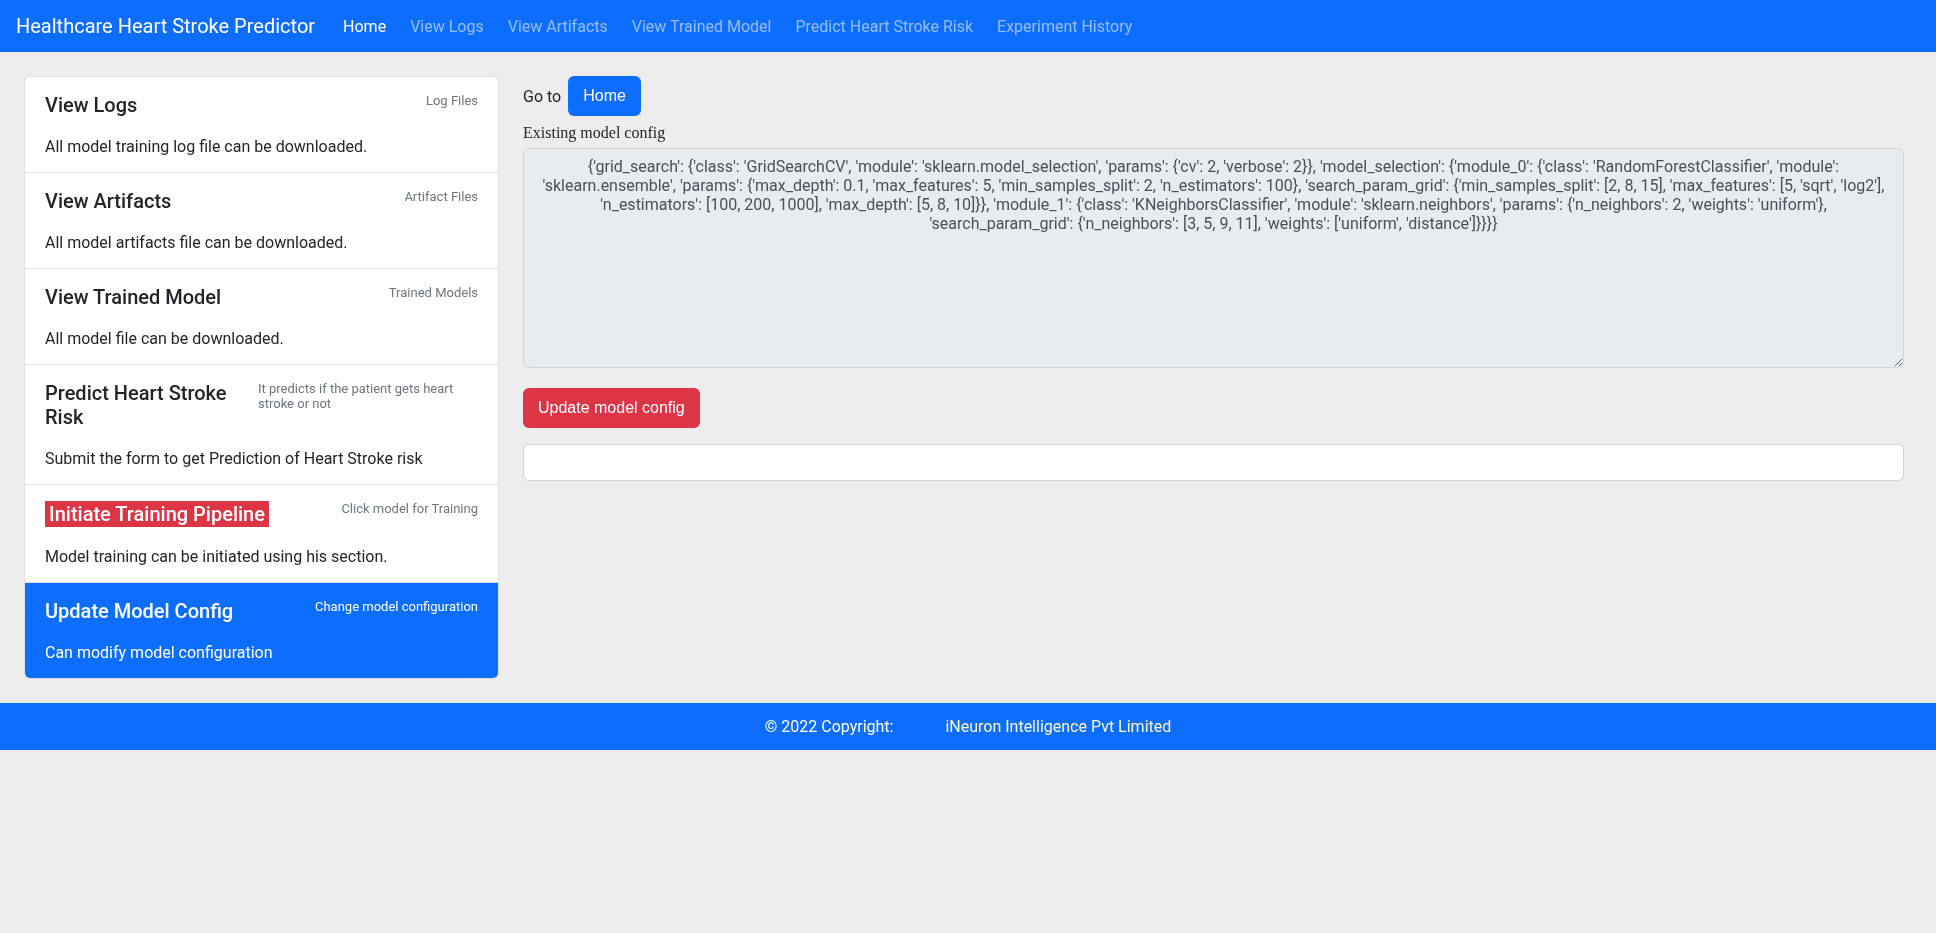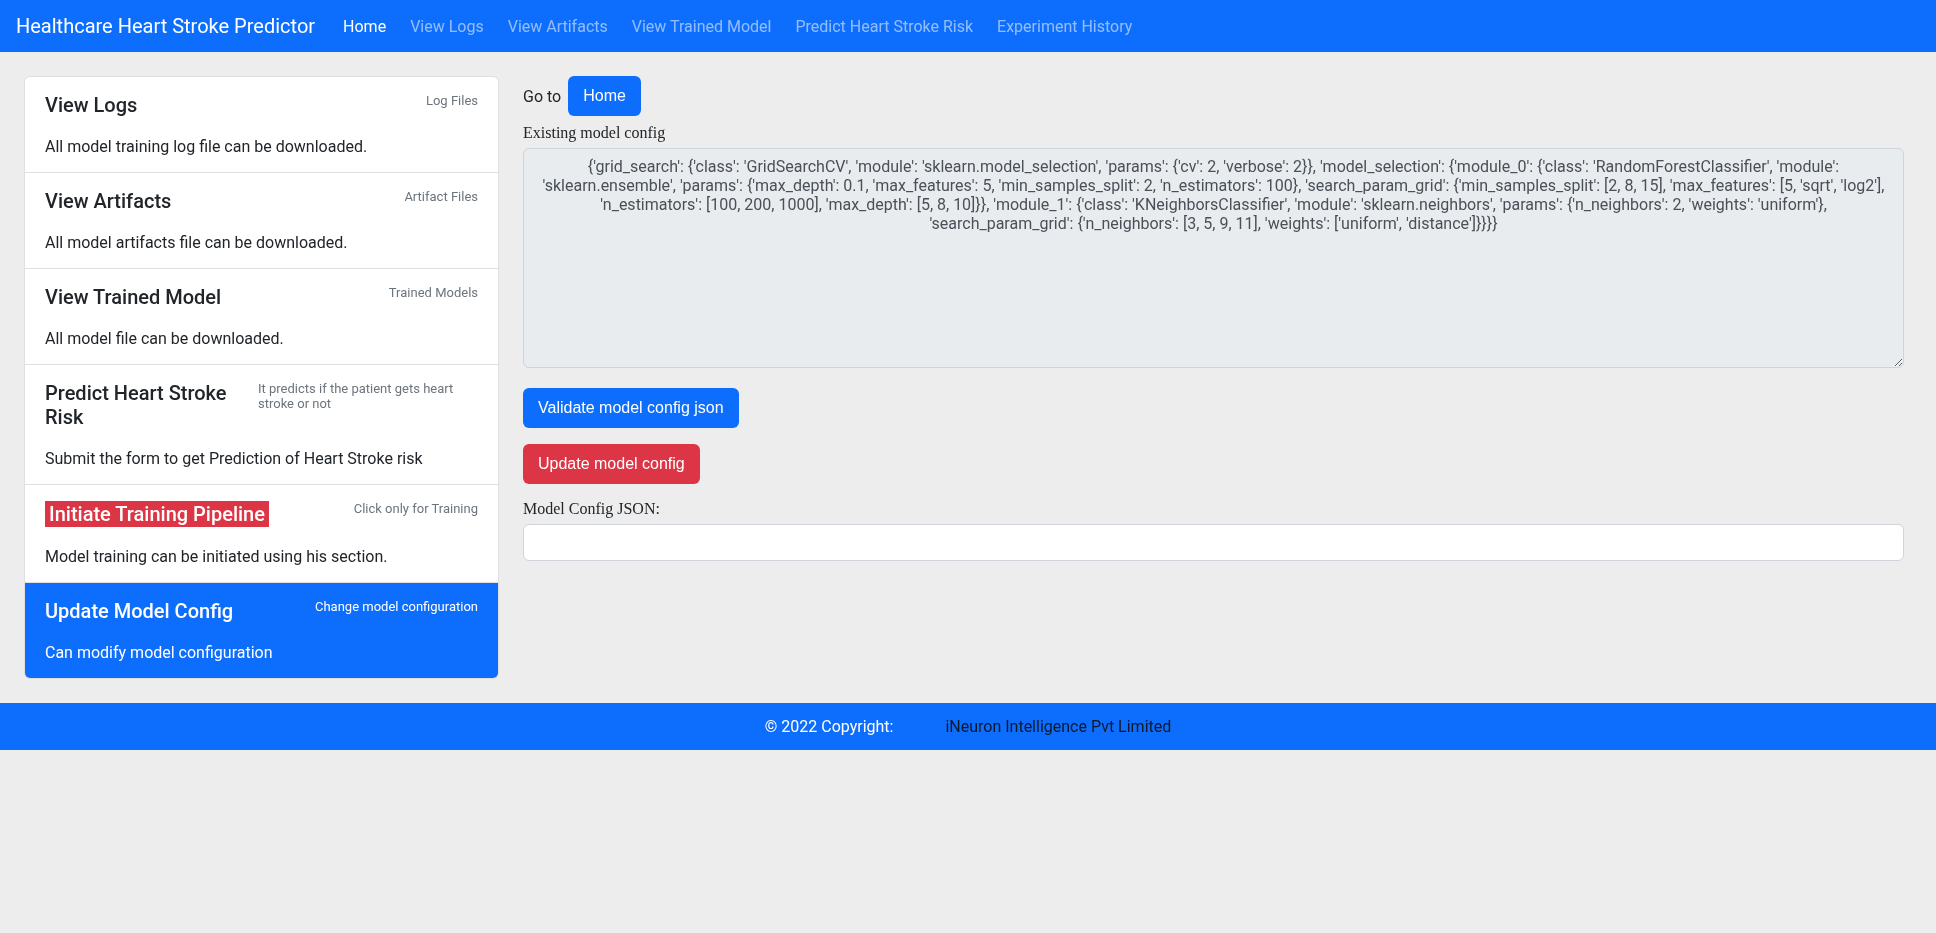--- a/index.html
+++ b/index.html
@@ -131,21 +131,21 @@
     }
     .mb-3 { margin-bottom: 16px; }
 
     .footer {
       background: #0d6efd;
       color: #fff;
       text-align: center;
       padding: 14px;
       font-size: 16px;
     }
-    .footer a { color: #0f172a; text-decoration: none; margin-left: 48px; }
+    .footer a { color: #fef9c3; text-decoration: none; margin-left: 48px; }
 
     ::-webkit-scrollbar { height: 14px; }
     ::-webkit-scrollbar-track { background: #ededed; }
     ::-webkit-scrollbar-thumb { background: #bfbfbf; border-radius: 2px; }
   </style>
 </head>
 <body>
 
 <nav class="navbar">
   <span class="navbar-brand">Healthcare Heart Stroke Predictor</span>
@@ -189,21 +189,21 @@
       <div class="item-head">
         <div class="item-title">Predict Heart Stroke Risk</div>
         <div class="item-small">It predicts if the patient gets heart stroke or not</div>
       </div>
       <div class="item-desc">Submit the form to get Prediction of Heart Stroke risk</div>
     </div>
 
     <div class="list-group-item">
       <div class="item-head">
         <div class="item-title highlight">Initiate Training Pipeline</div>
-        <div class="item-small">Click only for Training</div>
+        <div class="item-small">Click model for Training</div>
       </div>
       <div class="item-desc">Model training can be initiated using his section.</div>
     </div>
 
     <div class="list-group-item active">
       <div class="item-head">
         <div class="item-title">Update Model Config</div>
         <div class="item-small">Change model configuration</div>
       </div>
       <div class="item-desc">Can modify model configuration</div>
@@ -216,28 +216,24 @@
       <span>Go to </span>
       <button class="btn btn-primary">Home</button>
     </div>
 
     <div class="mb-3">
       <label class="form-label">Existing model config</label>
       <textarea class="form-control" rows="9" readonly="" style="">{'grid_search': {'class': 'GridSearchCV', 'module': 'sklearn.model_selection', 'params': {'cv': 2, 'verbose': 2}}, 'model_selection': {'module_0': {'class': 'RandomForestClassifier', 'module': 'sklearn.ensemble', 'params': {'max_depth': 0.1, 'max_features': 5, 'min_samples_split': 2, 'n_estimators': 100}, 'search_param_grid': {'min_samples_split': [2, 8, 15], 'max_features': [5, 'sqrt', 'log2'], 'n_estimators': [100, 200, 1000], 'max_depth': [5, 8, 10]}}, 'module_1': {'class': 'KNeighborsClassifier', 'module': 'sklearn.neighbors', 'params': {'n_neighbors': 2, 'weights': 'uniform'}, 'search_param_grid': {'n_neighbors': [3, 5, 9, 11], 'weights': ['uniform', 'distance']}}}}</textarea>
     </div>
 
     <div class="mb-3">
-      <button class="btn btn-primary">Validate model config json</button>
-    </div>
+      <button class="btn btn-danger">Update model config</button>
+    </div>
+
     <div class="mb-3">
-      <button class="btn btn-danger">Update model config</button>
-    </div>
-
-    <div class="mb-3">
-      <label class="form-label">Model Config JSON:</label>
       <input type="text" class="form-control" value="" style="">
     </div>
   </div>
 
 </div>
 
 <footer class="footer">
   <span>© 2022 Copyright: </span><a>iNeuron Intelligence Pvt Limited</a>
 </footer>
 

